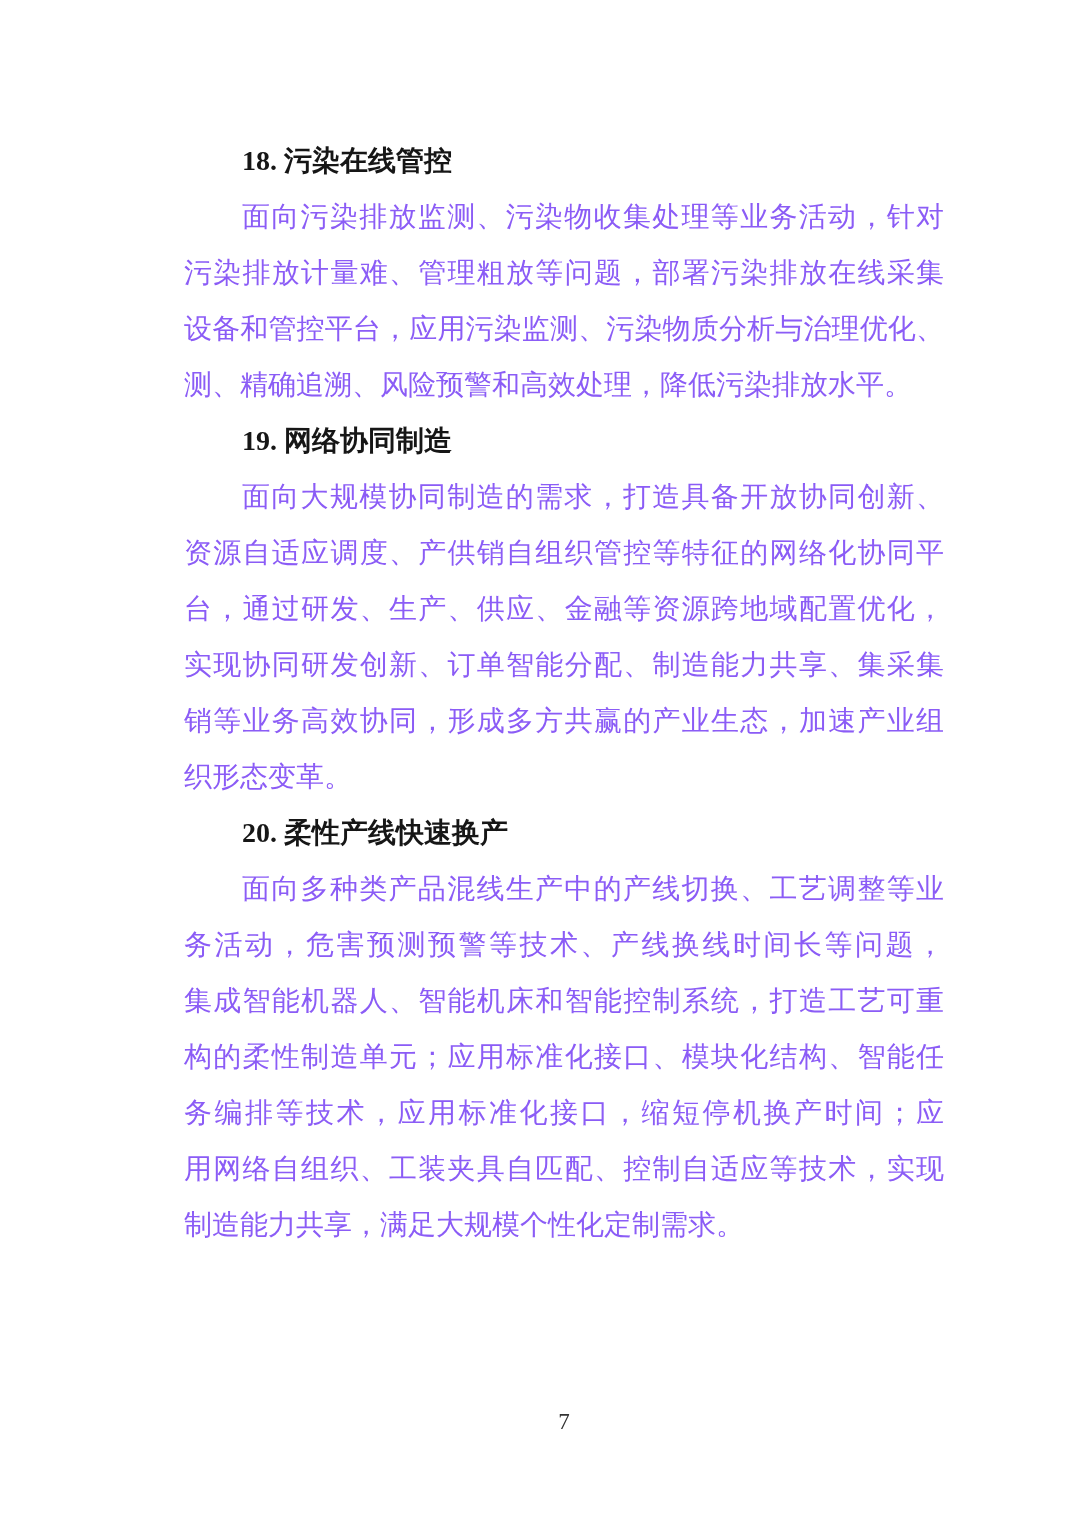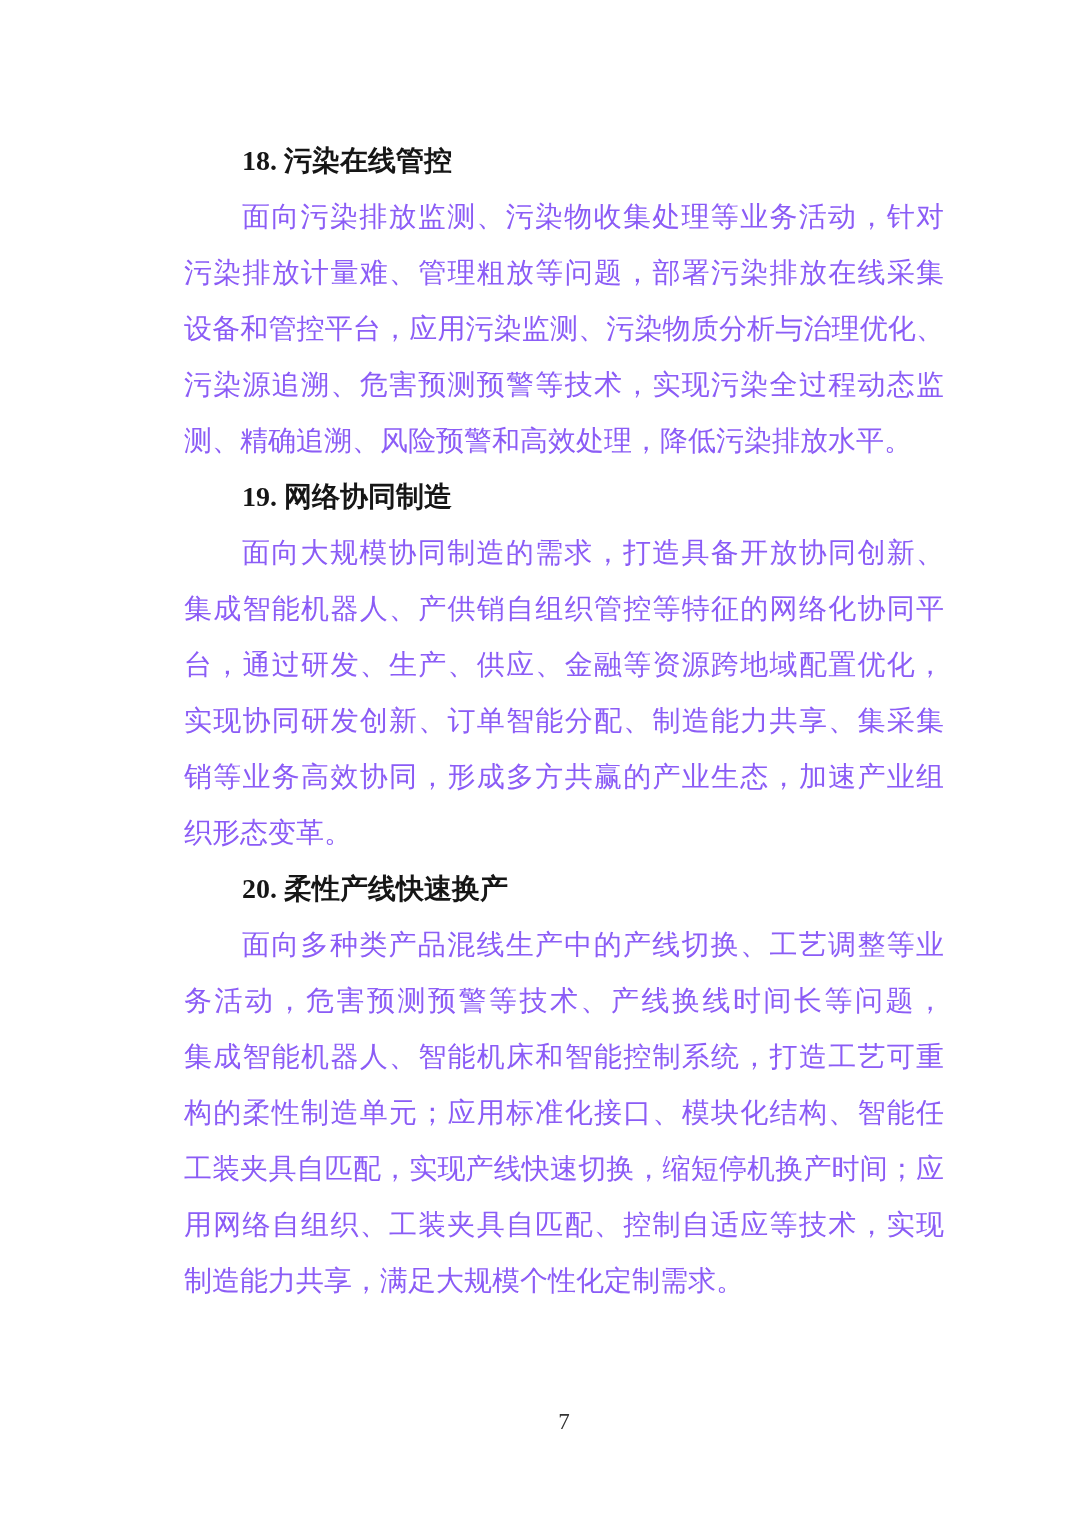--- a/index.html
+++ b/index.html
@@ -63,32 +63,31 @@
 </style>
 </head>
 <body>
 
 <div class="page">
   <div class="doc-body">
       <div class="line heading">18. 污染在线管控</div>
       <div class="line body first">面向污染排放监测、污染物收集处理等业务活动，针对</div>
       <div class="line body">污染排放计量难、管理粗放等问题，部署污染排放在线采集</div>
       <div class="line body">设备和管控平台，应用污染监测、污染物质分析与治理优化、</div>
-      <div class="line body">污染源追溯、危害预测预警等技术，实现污染全过程动态监</div>
       <div class="line body last">测、精确追溯、风险预警和高效处理，降低污染排放水平。</div>
       <div class="line heading">19. 网络协同制造</div>
       <div class="line body first">面向大规模协同制造的需求，打造具备开放协同创新、</div>
-      <div class="line body">集成智能机器人、产供销自组织管控等特征的网络化协同平</div>
+      <div class="line body">资源自适应调度、产供销自组织管控等特征的网络化协同平</div>
       <div class="line body">台，通过研发、生产、供应、金融等资源跨地域配置优化，</div>
       <div class="line body">实现协同研发创新、订单智能分配、制造能力共享、集采集</div>
       <div class="line body">销等业务高效协同，形成多方共赢的产业生态，加速产业组</div>
       <div class="line body last">织形态变革。</div>
       <div class="line heading">20. 柔性产线快速换产</div>
       <div class="line body first">面向多种类产品混线生产中的产线切换、工艺调整等业</div>
       <div class="line body">务活动，危害预测预警等技术、产线换线时间长等问题，</div>
       <div class="line body">集成智能机器人、智能机床和智能控制系统，打造工艺可重</div>
       <div class="line body">构的柔性制造单元；应用标准化接口、模块化结构、智能任</div>
-      <div class="line body">工装夹具自匹配，实现产线快速切换，缩短停机换产时间；应</div>
+      <div class="line body">务编排等技术，应用标准化接口，缩短停机换产时间；应</div>
       <div class="line body">用网络自组织、工装夹具自匹配、控制自适应等技术，实现</div>
       <div class="line body last">制造能力共享，满足大规模个性化定制需求。</div>
     </div>
   <div class="page-number">7</div>
 </div>
 
 </body></html>

